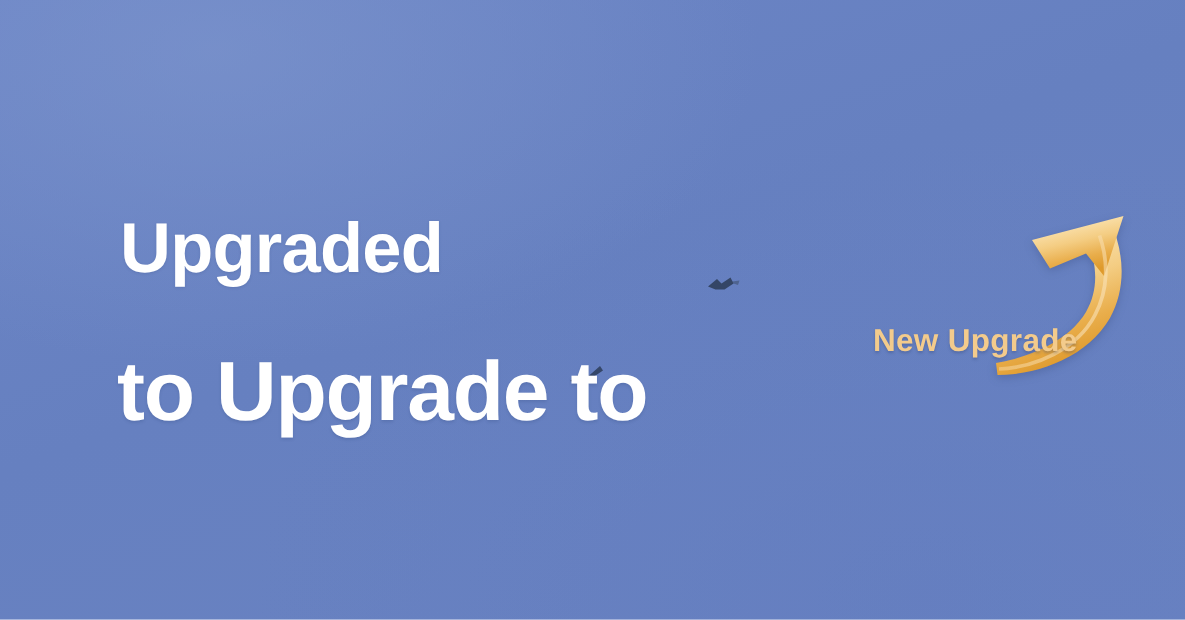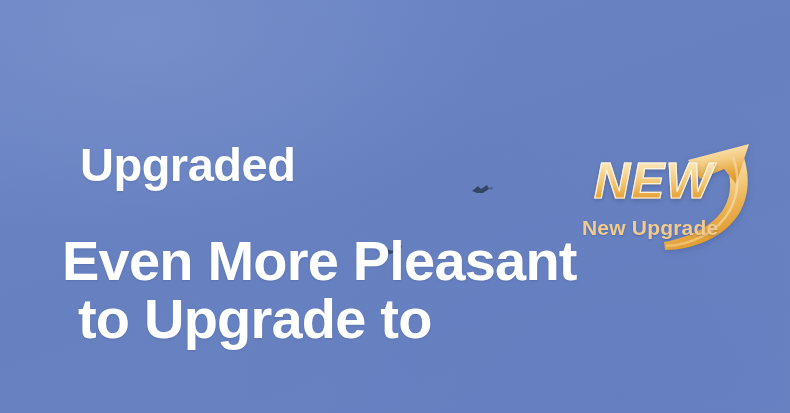--- a/index.html
+++ b/index.html
@@ -126,21 +126,20 @@
   </svg>
   <svg class="speck" id="speck-b" viewBox="0 0 26 16">
     <path d="M2 13 L9 8 L14 10 L22 3 L24 6 L15 12 L8 14 Z" fill="#2b3a55" opacity="0.82"></path>
   </svg>
 
   <div class="headline">
     <span class="line2">Upgraded</span>
   </div>
 
   <div class="bigline">
-    <span class="line1">Even More Pleasant</span>
     <span class="line2">to Upgrade to</span>
   </div>
 
   <div class="badge">
 
     <svg class="badge-arrow" viewBox="0 0 120 120">
       <defs>
         <linearGradient id="arrowGrad" x1="0" y1="0" x2="0.35" y2="1">
           <stop offset="0%" stop-color="#fdf2d8"></stop>
           <stop offset="22%" stop-color="#fbe4b4"></stop>
@@ -164,17 +163,16 @@
 
       <path d="M 18 22
                L 79 6
                L 66 46
                L 54 31
                L 30 41 Z" fill="url(#arrowGrad)"></path>
 
       <path d="M -4 108 C 20 107, 48 95, 60 72 C 69 55, 69 36, 63 19" fill="none" stroke="url(#arrowGrad2)" stroke-width="2.5" opacity="0.55"></path>
     </svg>
 
-    <div class="badge-new">NEW</div>
     <div class="badge-sub">New Upgrade</div>
   </div>
 
 </div>
 
 </body></html>

